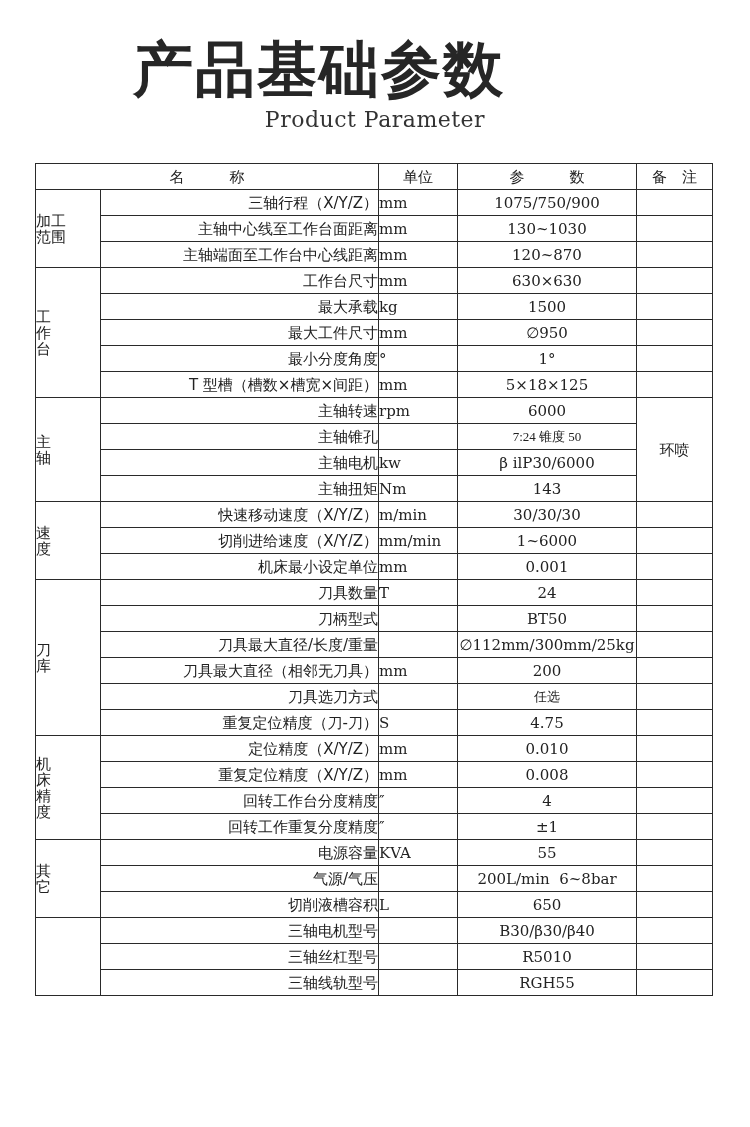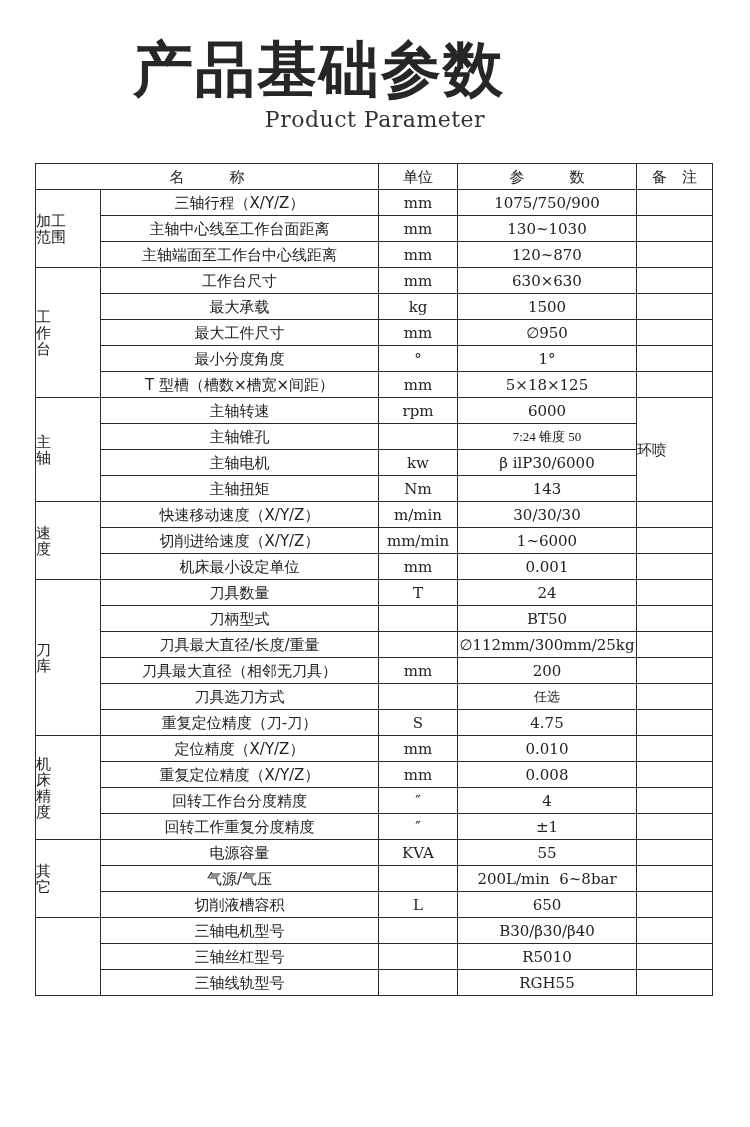--- a/index.html
+++ b/index.html
@@ -18,25 +18,25 @@
     position: absolute; left: 35px; top: 163px; width: 677px;
     border-collapse: collapse; table-layout: fixed;
   }
   table.spec td, table.spec th {
     border: 1px solid #2a2a2a; height: 25px; padding: 0; font-weight: normal;
     font-size: 15px; line-height: 16px; color: #222; overflow: hidden; white-space: nowrap;
   }
   table.spec th { text-align: center; font-size: 15px; }
   td.cat { font-size: 16px; line-height: 23px; white-space: normal; }
   td.cat span { display: block; }
-  td.name { text-align: center; padding-left: 8px; font-size: 15.5px; }
-  td.unit { text-align: center; font-family: "DejaVu Serif", serif; font-size: 12px; }
+  td.name { text-align: right; padding-left: 8px; font-size: 15.5px; }
+  td.unit { font-family: "DejaVu Serif", serif; font-size: 12px; }
   td.val { text-align: center; font-family: "DejaVu Serif", serif; font-size: 13.5px; }
   td.val.cjk { font-family: Liberation Serif, serif; font-size: 13px; }
-  td.note { text-align: left; padding-left: 6px; font-size: 15.5px; }
+  td.note { text-align: center; padding-left: 6px; font-size: 15.5px; }
 </style>
 </head>
 <body>
 
 <div class="title">产品基础参数</div>
 <div class="subtitle">Product Parameter</div>
 
 <table class="spec">
   <colgroup>
     <col style="width:65px">

